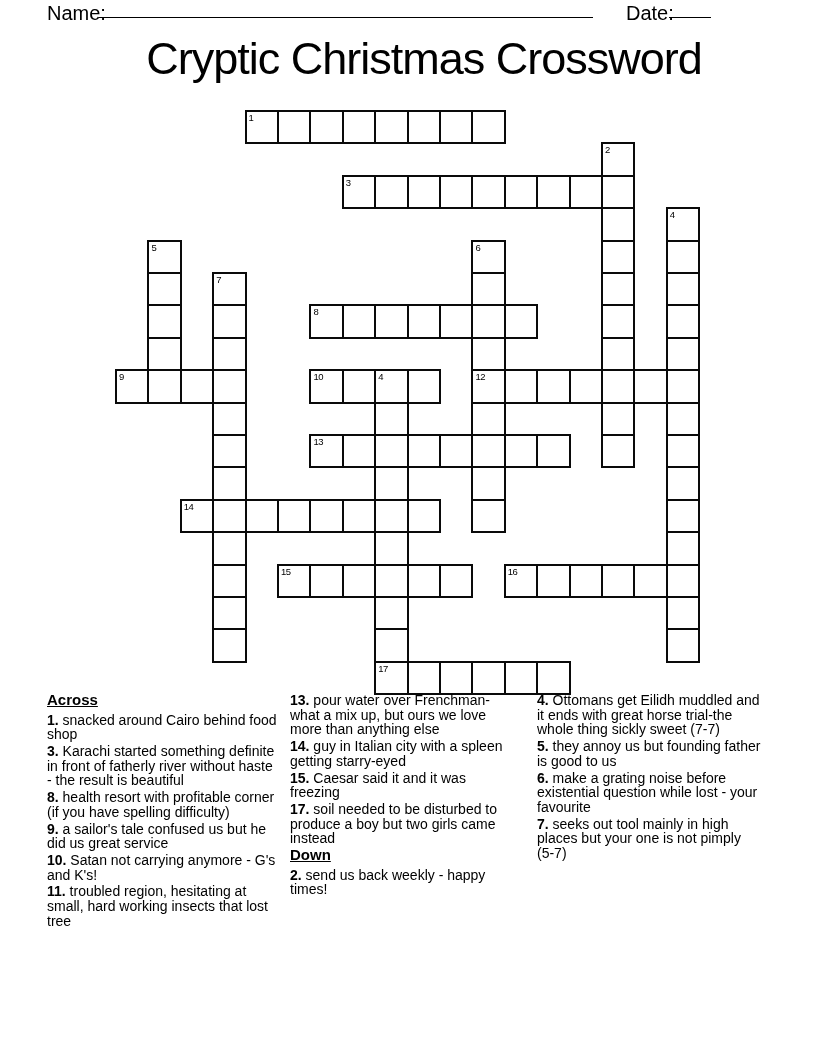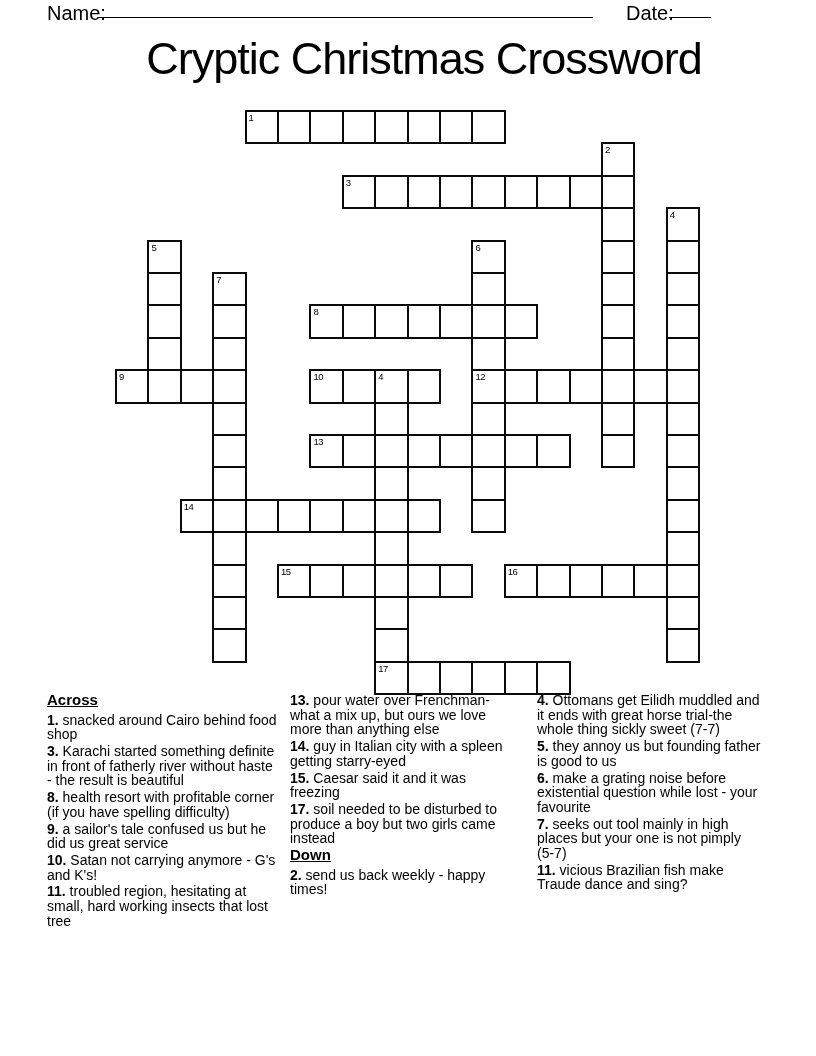--- a/index.html
+++ b/index.html
@@ -211,15 +211,14 @@
       <div class="clue"><b>15.</b> Caesar said it and it was freezing</div>
       <div class="clue"><b>17.</b> soil needed to be disturbed to produce a boy but two girls came instead</div>
       <div class="clue-heading">Down</div>
       <div class="clue"><b>2.</b> send us back weekly - happy times!</div>
     </div>
   <div class="clue-col" id="clue-col-2">
       <div class="clue"><b>4.</b> Ottomans get Eilidh muddled and it ends with great horse trial-the whole thing sickly sweet (7-7)</div>
       <div class="clue"><b>5.</b> they annoy us but founding father is good to us</div>
       <div class="clue"><b>6.</b> make a grating noise before existential question while lost - your favourite</div>
       <div class="clue"><b>7.</b> seeks out tool mainly in high places but your one is not pimply (5-7)</div>
-      <div class="clue"><b>11.</b> vicious Brazilian fish make Traude dance and sing?</div>
     </div>
 </div>
 
 </body></html>

